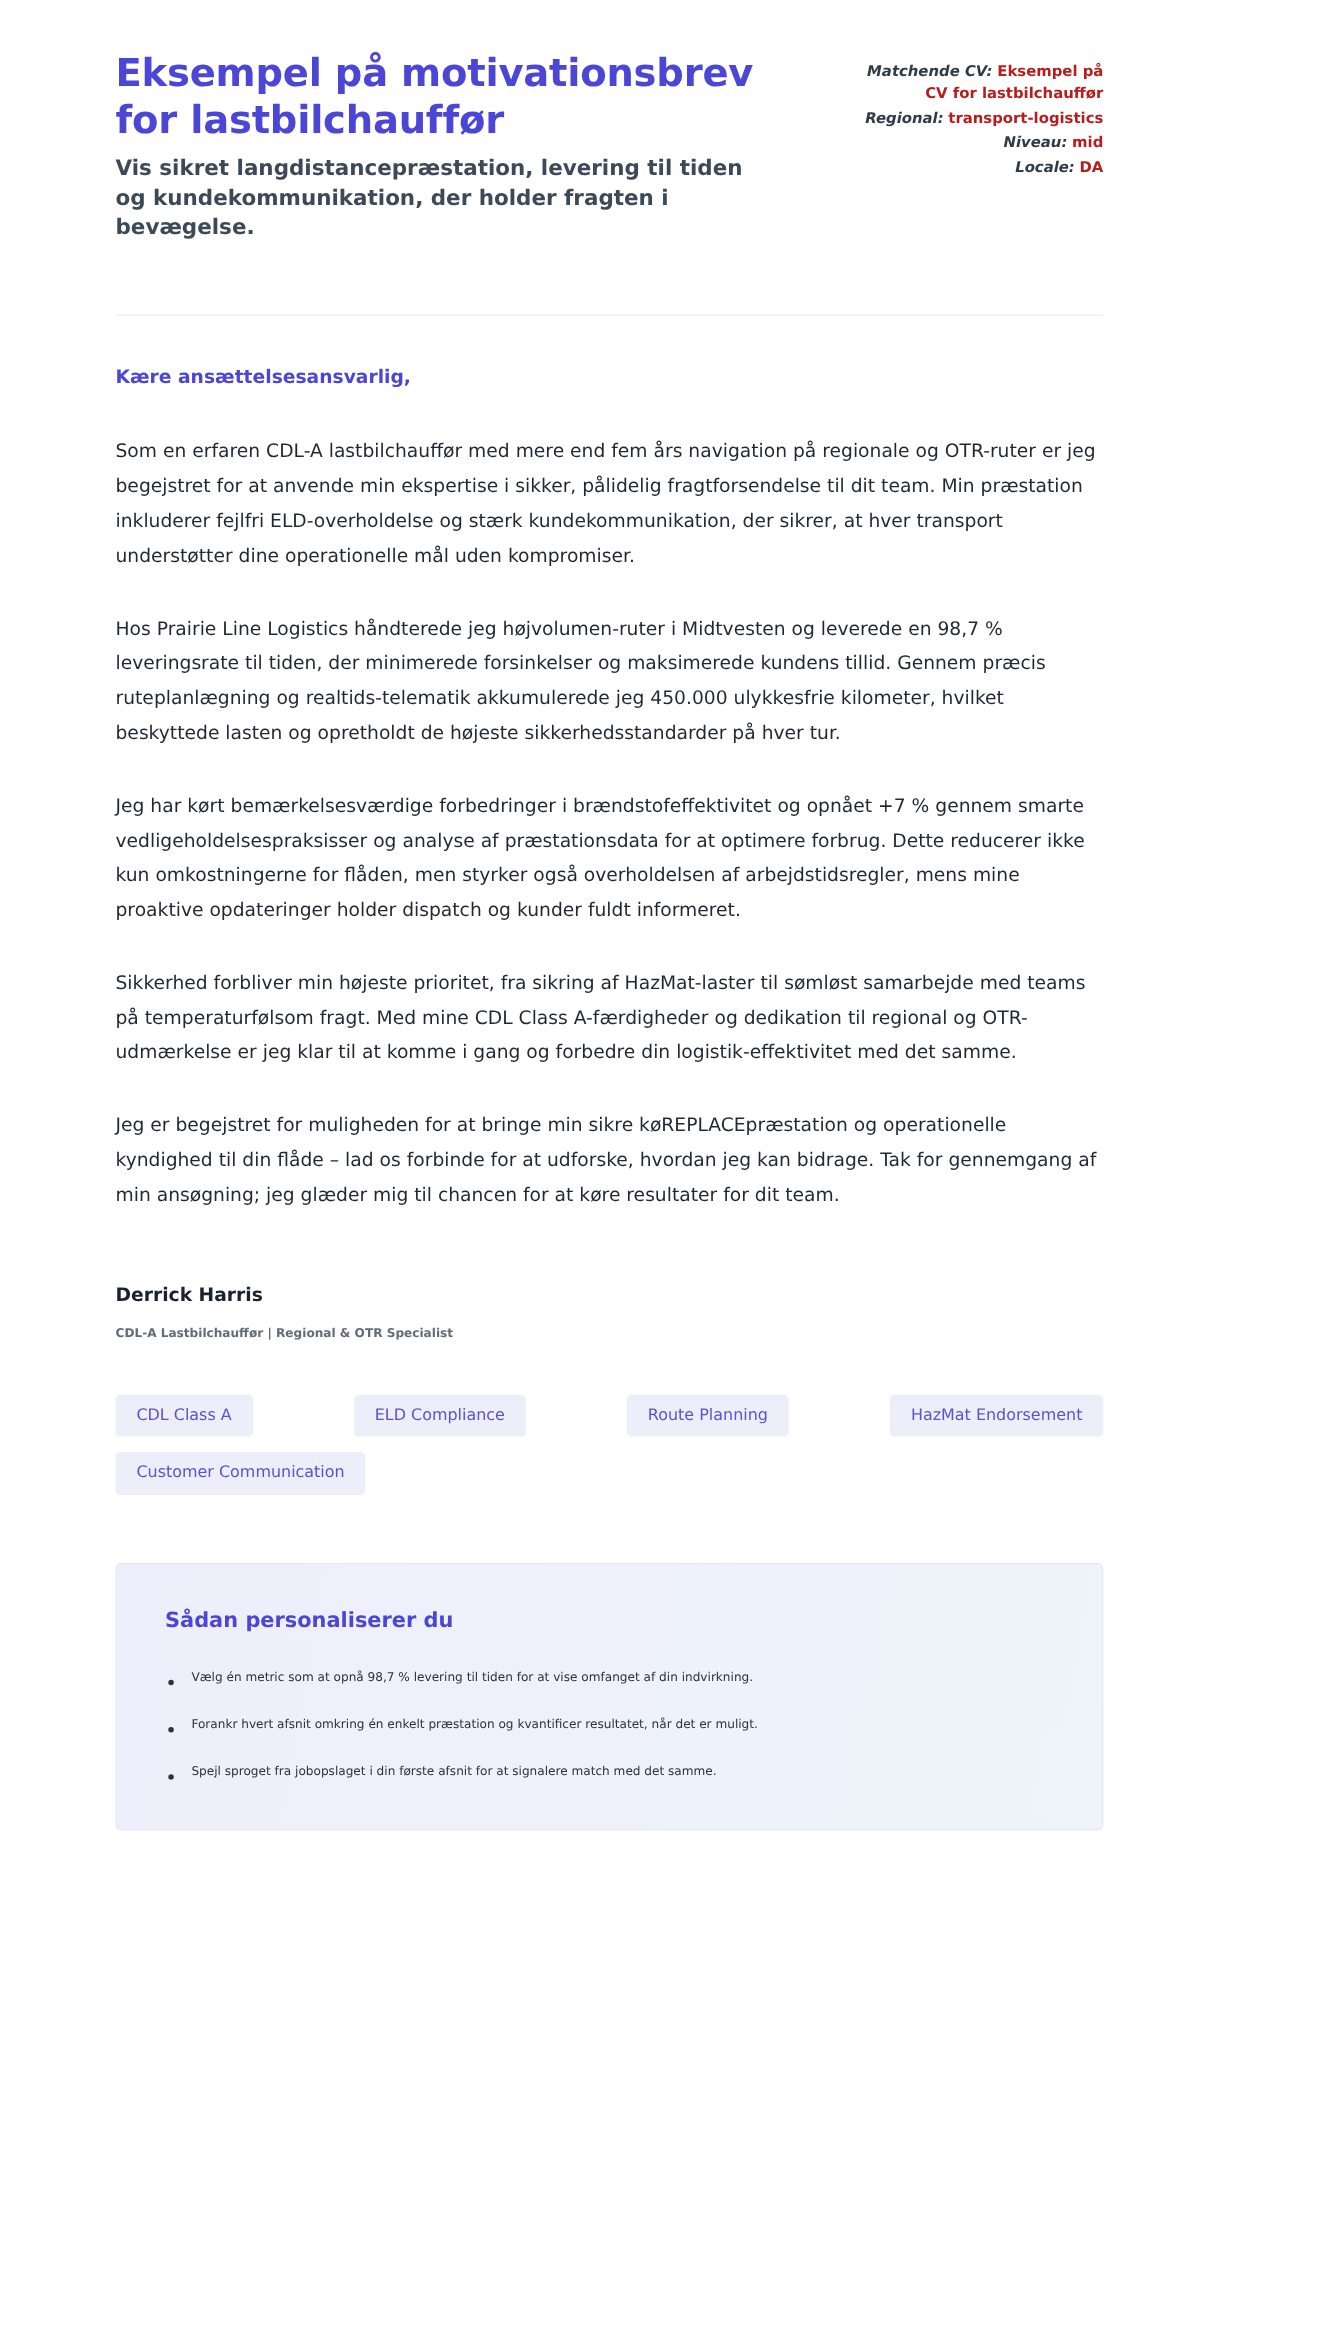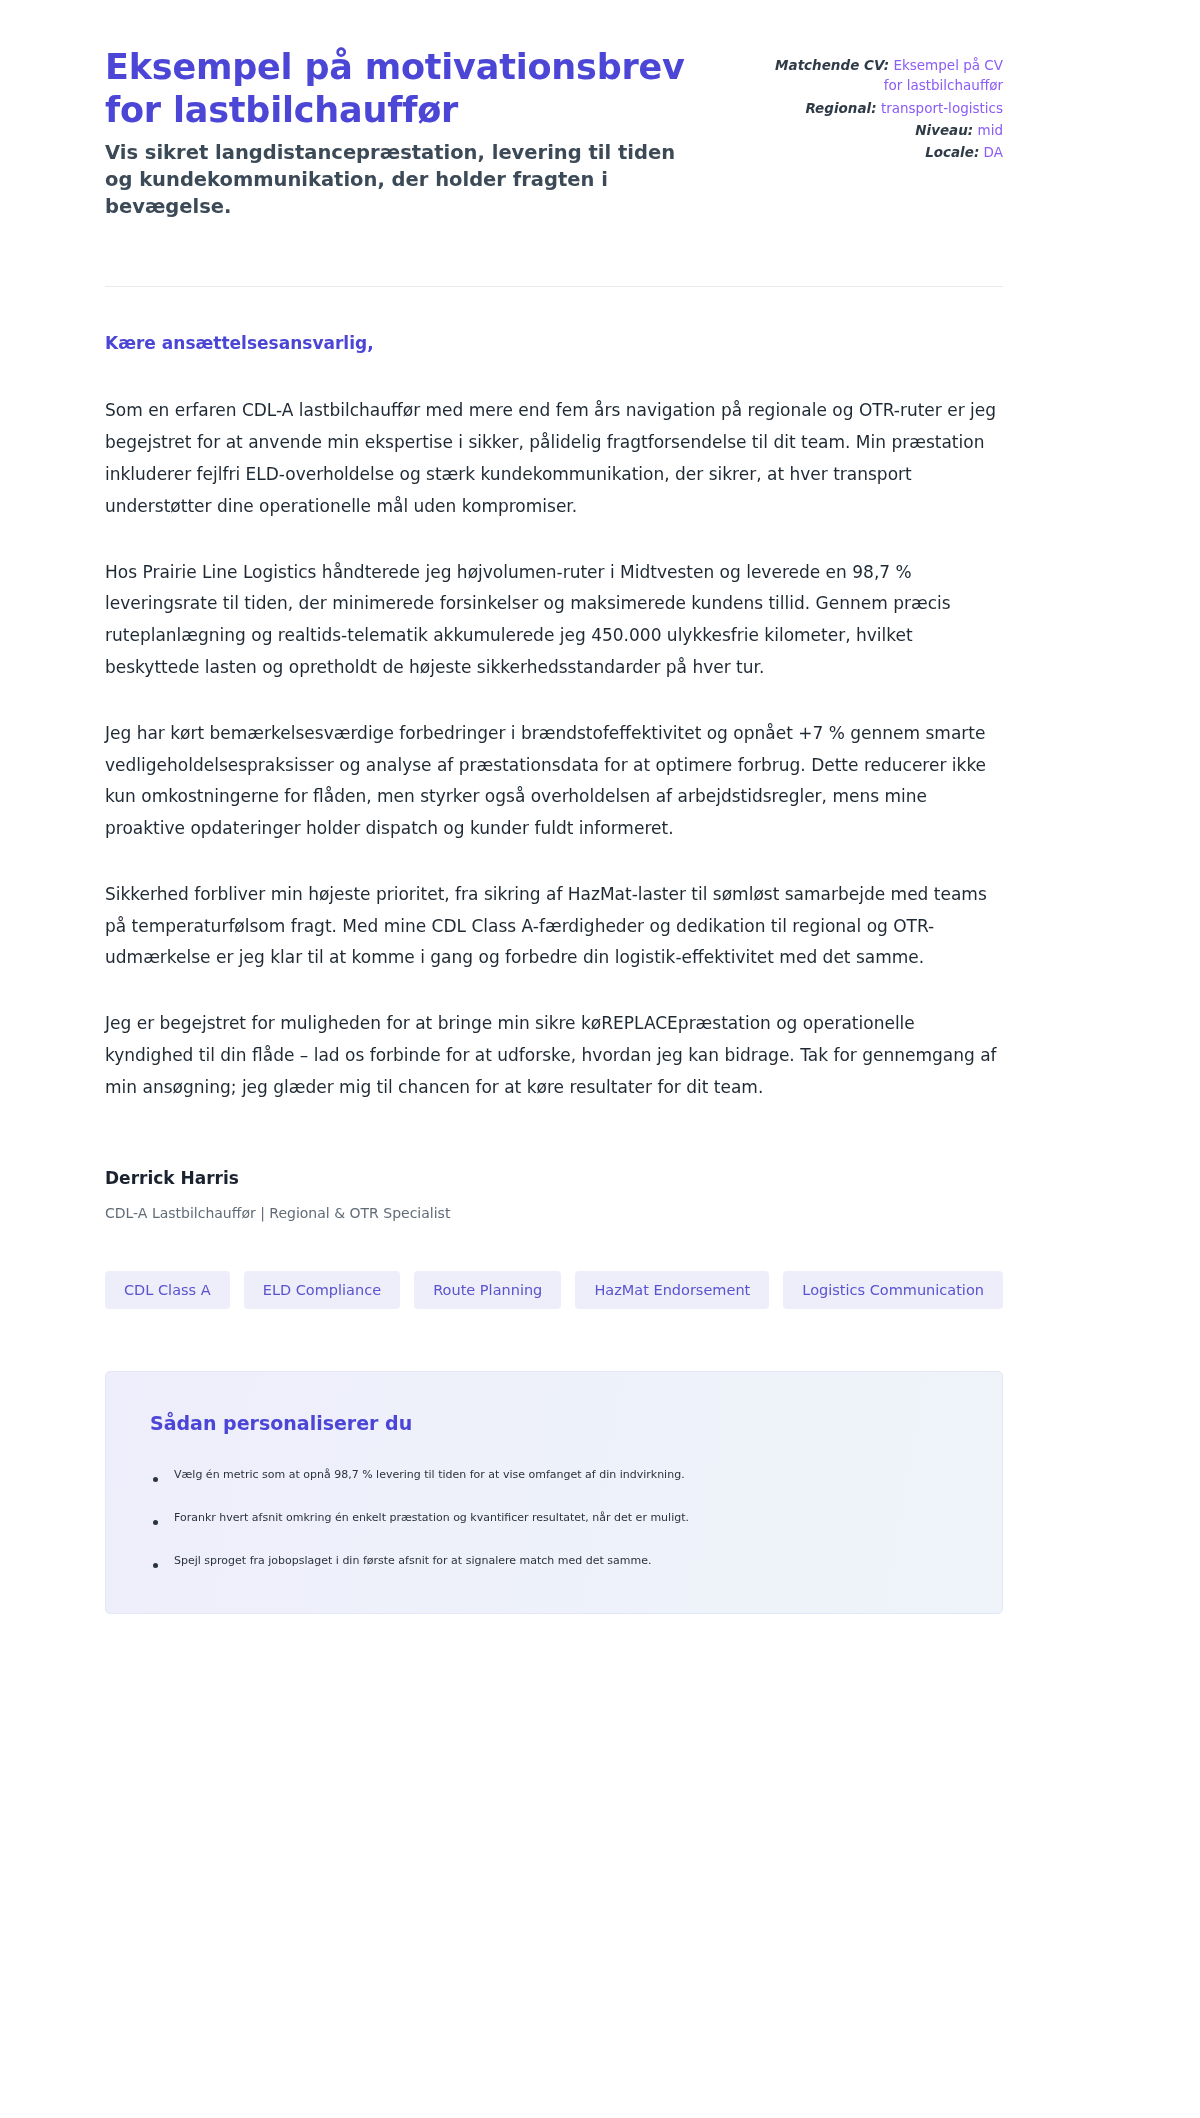--- a/index.html
+++ b/index.html
@@ -57,21 +57,21 @@
     width: 230px;
     text-align: right;
     padding-top: 9px;
     font-size: 13.5px;
     line-height: 1.5;
     color: #4a5560;
   }
 
   .meta-row { margin-bottom: 2px; }
   .meta-row .k { font-weight: 700; color: #2f3b47; font-style: italic; }
-  .meta-row .v { font-weight: 400; color: #8b5cf6; }
+  .meta-row .v { font-weight: 700; color: #b91c1c; }
 
   .divider {
     height: 1px;
     background: #e9eaee;
     margin: 66px 0 0 0;
     border: 0;
   }
 
   
   .letter { padding-top: 46px; }
@@ -96,22 +96,22 @@
   .signature { margin-top: 64px; }
 
   .sign-name {
     font-size: 17px;
     font-weight: 700;
     color: #1a2230;
     margin-bottom: 17px;
   }
 
   .sign-role {
-    font-size: 14px;
-    font-weight: 400;
+    font-size: 11px;
+    font-weight: 700;
     color: #616c77;
   }
 
   
   .tags {
     display: flex;
     flex-wrap: wrap;
     gap: 14px;
     margin-top: 50px;
     justify-content: space-between;
@@ -217,21 +217,21 @@
   <div class="signature">
     <div class="sign-name">Derrick Harris</div>
     <div class="sign-role">CDL-A Lastbilchauffør | Regional &amp; OTR Specialist</div>
   </div>
 
   <div class="tags">
     <span class="tag">CDL Class A</span>
     <span class="tag">ELD Compliance</span>
     <span class="tag">Route Planning</span>
     <span class="tag">HazMat Endorsement</span>
-    <span class="tag">Logistics Communication</span>
+    <span class="tag">Customer Communication</span>
   </div>
 
   <div class="callout">
     <div class="callout-title">Sådan personaliserer du</div>
     <ul class="callout-list">
       <li class="callout-item">Vælg én metric som at opnå 98,7 % levering til tiden for at vise omfanget af din indvirkning.</li>
       <li class="callout-item">Forankr hvert afsnit omkring én enkelt præstation og kvantificer resultatet, når det er muligt.</li>
       <li class="callout-item">Spejl sproget fra jobopslaget i din første afsnit for at signalere match med det samme.</li>
     </ul>
   </div>

